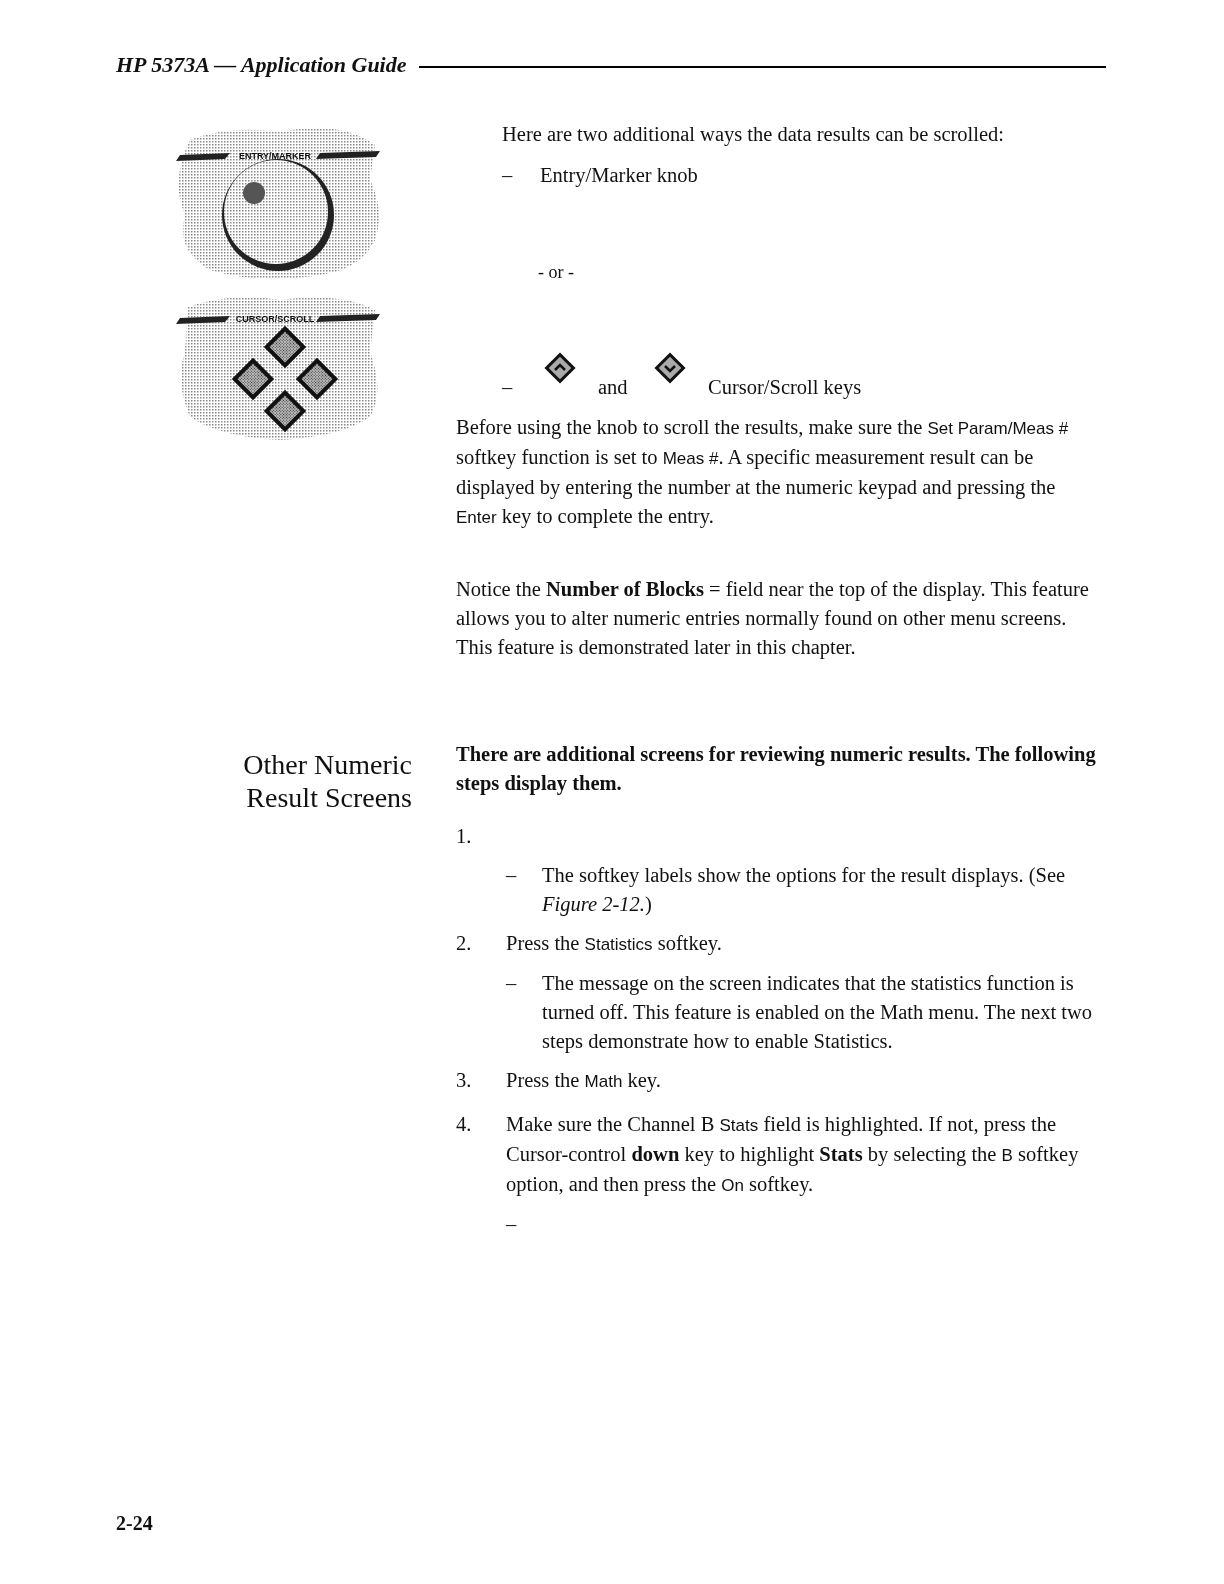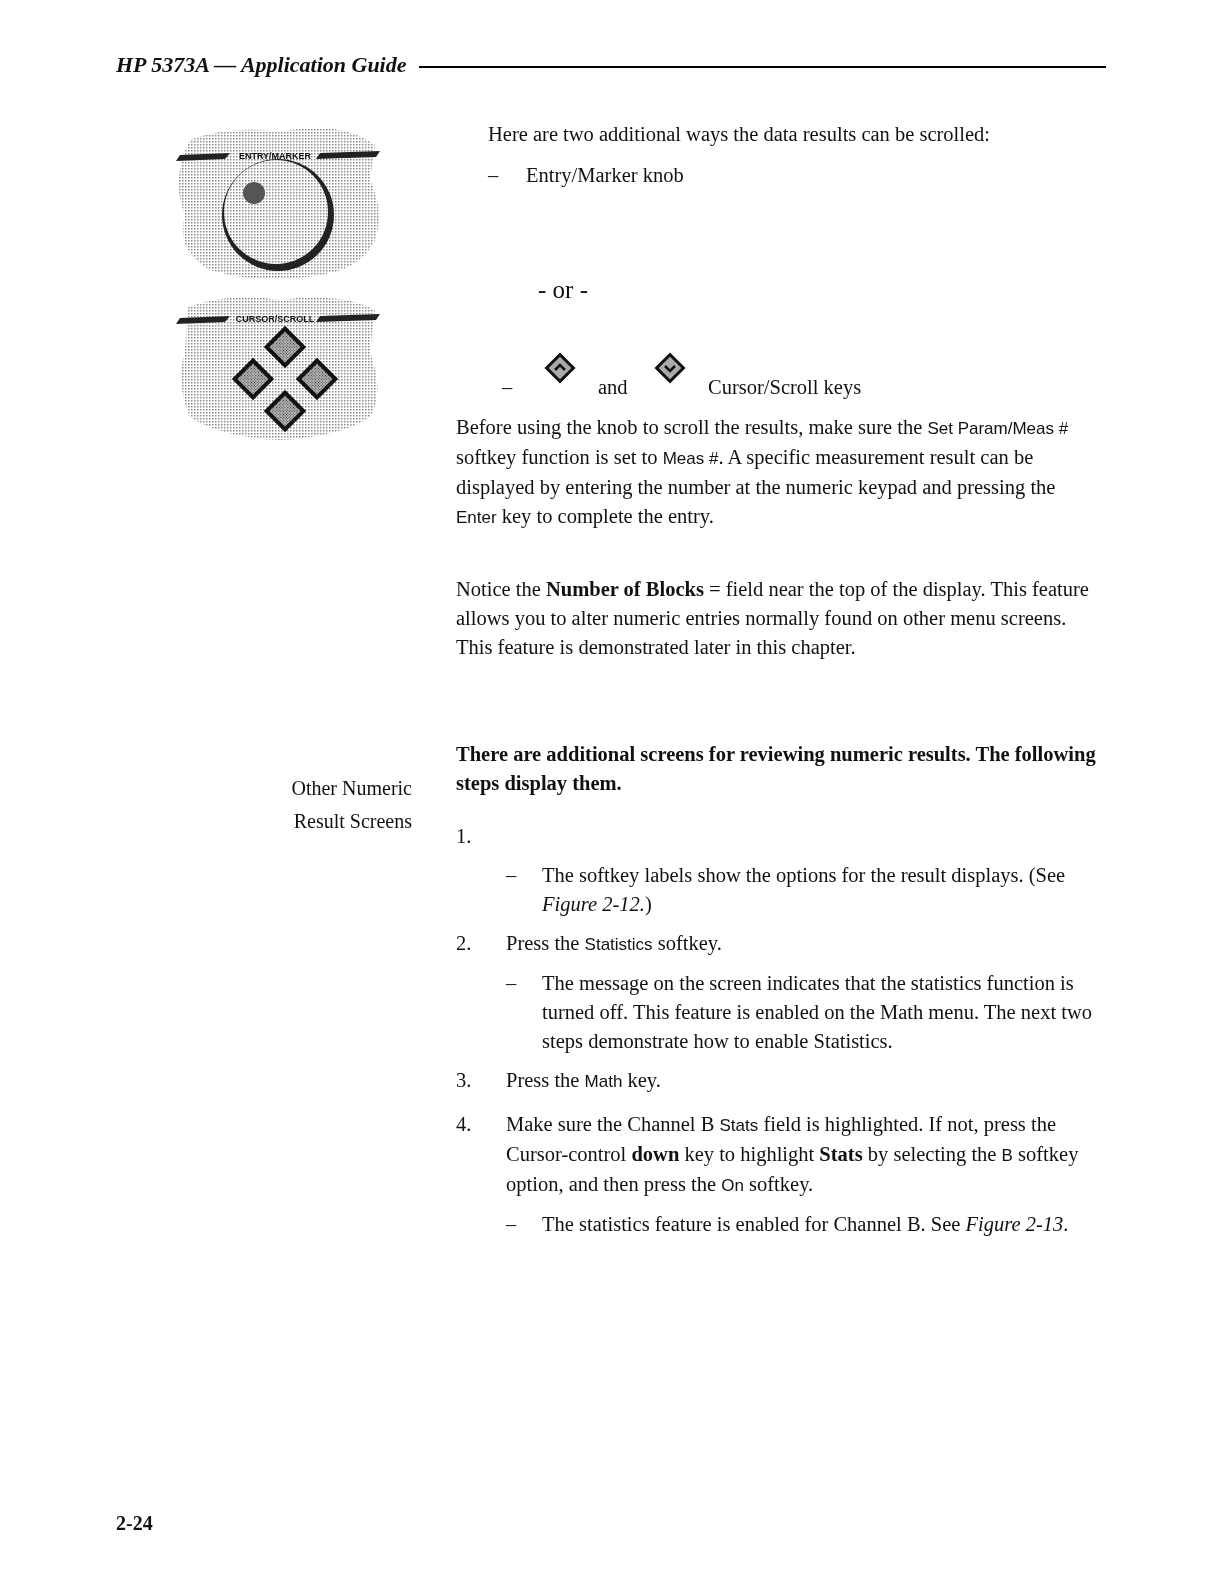--- a/index.html
+++ b/index.html
@@ -13,37 +13,37 @@
   .running-header .rule { flex: 1; height: 2px; background: #000; margin-left: 12px; margin-top: 4px; }
 
   .figure { position: absolute; left: 170px; top: 120px; width: 220px; height: 320px; }
 
   .body-text { position: absolute; font-family: "Liberation Serif", serif; font-size: 20.5px; line-height: 29px; }
   .body-text p { margin: 0; }
   .b { font-family: "Liberation Sans", sans-serif; font-weight: normal; font-size: 17px; }
   .bs { font-weight: bold; }
   .it { font-style: italic; margin-top: 7px; }
 
-  .intro { left: 488px; top: 120px; width: 590px; }
+  .intro { left: 502px; top: 120px; width: 590px; }
   .dash-item { display: flex; }
   .dash-item .dash { width: 38px; flex: none; }
-  .or-line { position: absolute; left: 538px; top: 262px; font-family: "Liberation Serif", serif; font-size: 25px; margin-top: 14px; }
+  .or-line { position: absolute; left: 538px; top: 262px; font-family: "Liberation Serif", serif; font-size: 18px; }
 
   .keys-line { position: absolute; left: 502px; top: 350px; height: 60px; width: 600px; font-family: "Liberation Serif", serif; font-size: 20.5px; }
   .keys-line .dash { position: absolute; left: 0; top: 26px; }
   .keys-line .key1 { position: absolute; left: 40px; top: 0px; }
   .keys-line .and { position: absolute; left: 96px; top: 26px; }
   .keys-line .key2 { position: absolute; left: 150px; top: 0px; }
   .keys-line .label { position: absolute; left: 206px; top: 26px; }
 
   .para1 { left: 456px; top: 413px; width: 640px; }
   .para2 { left: 456px; top: 575px; width: 640px; }
 
-  .section-heading { position: absolute; left: 200px; top: 772px; width: 212px; text-align: right;
-                     font-family: "Liberation Serif", serif; font-size: 20px; line-height: 33px; }
+  .section-heading { position: absolute; left: 200px; top: 748px; width: 212px; text-align: right;
+                     font-family: "Liberation Serif", serif; font-size: 28px; line-height: 33px; }
   .section-intro { left: 456px; top: 740px; width: 650px; font-weight: bold; }
 
   .steps { position: absolute; left: 456px; top: 822px; width: 650px;
            font-family: "Liberation Serif", serif; font-size: 20.5px; line-height: 29px; }
   .step { display: flex; margin-bottom: 10px; }
   .step .num { width: 50px; flex: none; }
   .substep { display: flex; margin-left: 50px; margin-bottom: 10px; }
   .substep .dash { width: 36px; flex: none; }
 
   .page-number { position: absolute; left: 116px; top: 1482px; font-family: "Liberation Serif", serif;
@@ -163,17 +163,16 @@
   <div class="step">
     <span class="num">3.</span>
     <span><span>Press the </span><span class="b">Math</span><span> key.</span></span>
   </div>
   <div class="step" style="margin-top:14px;">
     <span class="num">4.</span>
     <span><span>Make sure the Channel B </span><span class="b">Stats</span><span> field is highlighted. If not, press the Cursor-control </span><span class="bs">down</span><span> key to highlight </span><span class="bs">Stats</span><span> by selecting the </span><span class="b">B</span><span> softkey option, and then press the </span><span class="b">On</span><span> softkey.</span></span>
   </div>
   <div class="substep">
     <span class="dash">–</span>
-    <span><span>The statistics feature is enabled for Channel B. See </span><span class="it">Figure 2-13</span><span>.</span></span>
   </div>
 </div>
 
 <div class="page-number">2-24</div>
 
 </body></html>

